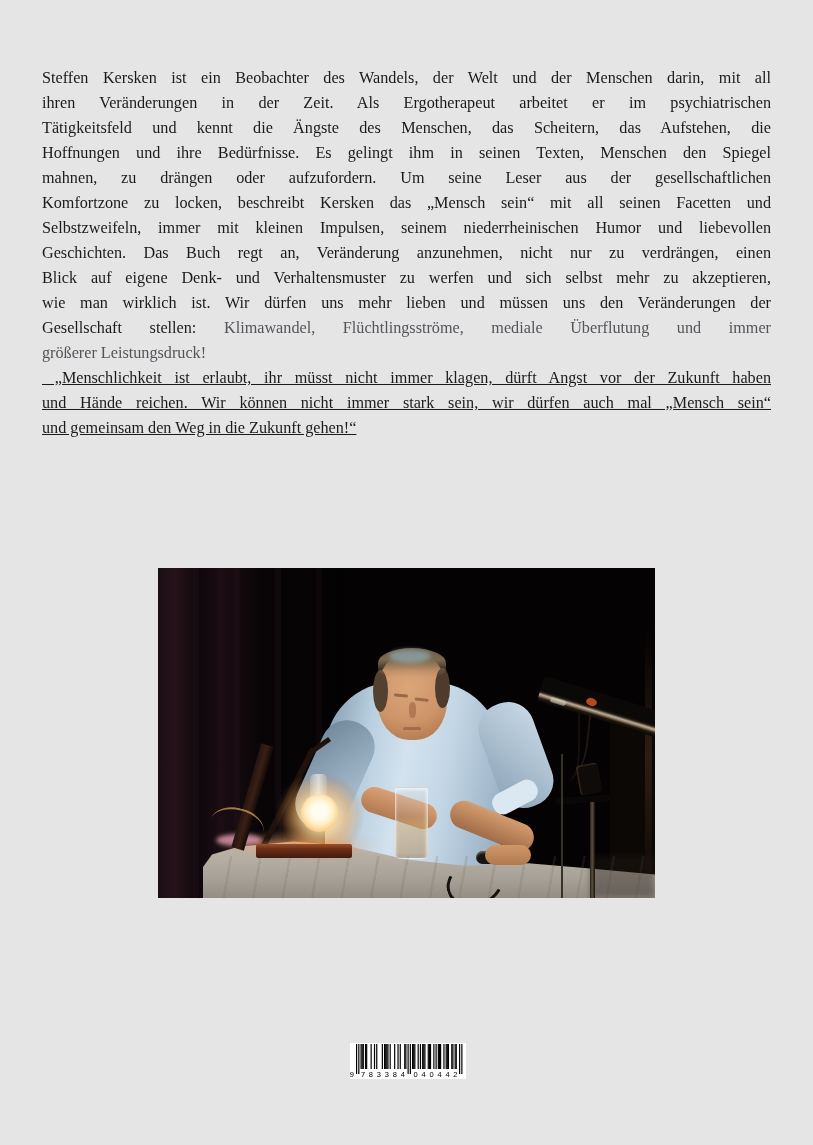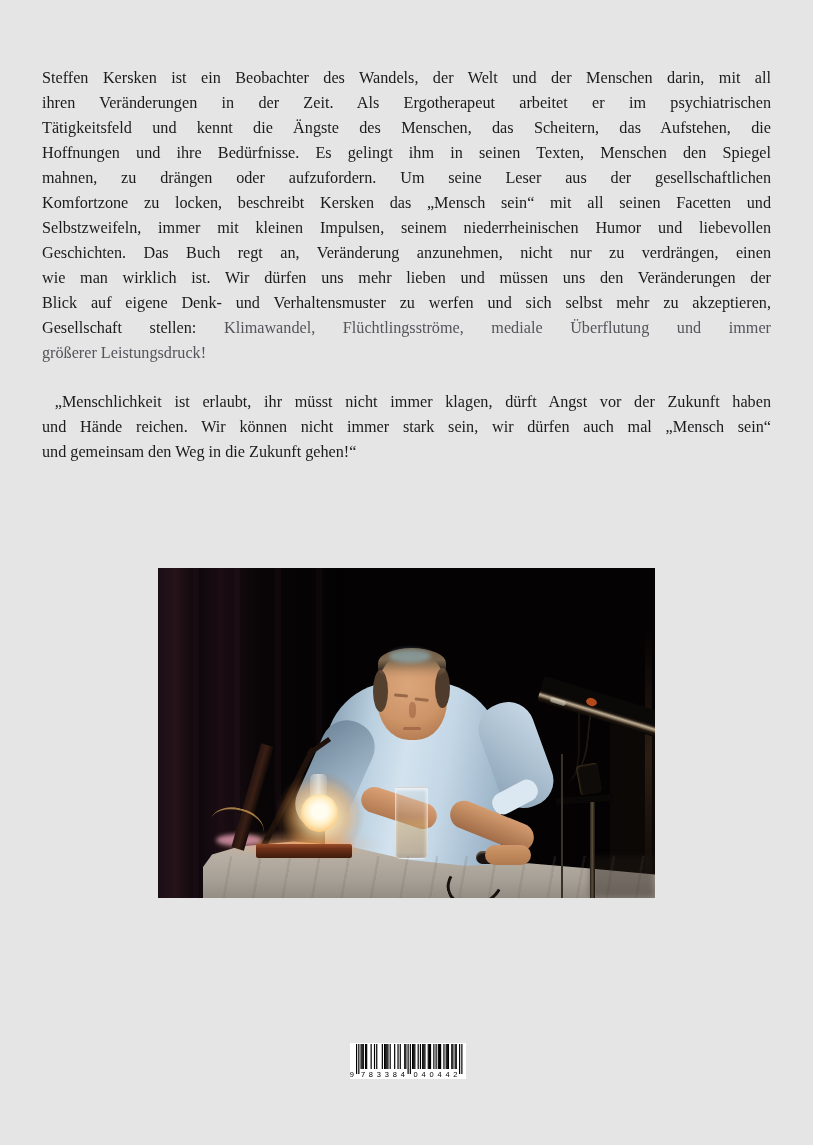--- a/index.html
+++ b/index.html
@@ -6,21 +6,21 @@
   .page{position:relative;width:813px;height:1145px;background:#e5e5e5;overflow:hidden;
         font-family:"Liberation Serif", serif;}
 
   
   .text-block{position:absolute;left:42px;top:66px;width:729px;
               font-size:16.2px;line-height:25px;color:#1b1b1d;}
   .line{height:25px;white-space:normal;}
   .j{text-align:justify;text-align-last:justify;}
   .l{text-align:center;text-align-last:left;}
   .muted{color:#54545b;}
-  .para2{margin-top:24px;}
+  .para2{text-decoration:underline;}
 
   
   .photo{position:absolute;left:158px;top:568px;width:497px;height:330px;
          background:#040203;overflow:hidden;}
   .photo div{position:absolute;}
   .ph-curtain{left:0;top:0;width:185px;height:330px;
       background:linear-gradient(90deg,#1a0e15 0%,#261319 9%,#0e070b 22%,#1b0d13 34%,#090507 55%,#030203 100%);}
   .ph-folds{left:0;top:0;width:185px;height:330px;opacity:.5;
       background:repeating-linear-gradient(90deg,transparent 0 34px,rgba(95,50,72,.18) 36px 41px);}
   .ph-panel-right{left:452px;top:150px;width:45px;height:180px;background:#0c0806;}
@@ -125,22 +125,22 @@
   <div class="text-block">
     <div class="para">
       <div class="line j">Steffen Kersken ist ein Beobachter des Wandels, der Welt und der Menschen darin, mit all</div>
       <div class="line j">ihren Veränderungen in der Zeit. Als Ergotherapeut arbeitet er im psychiatrischen</div>
       <div class="line j">Tätigkeitsfeld und kennt die Ängste des Menschen, das Scheitern, das Aufstehen, die</div>
       <div class="line j">Hoffnungen und ihre Bedürfnisse. Es gelingt ihm in seinen Texten, Menschen den Spiegel</div>
       <div class="line j">mahnen, zu drängen oder aufzufordern. Um seine Leser aus der gesellschaftlichen</div>
       <div class="line j">Komfortzone zu locken, beschreibt Kersken das „Mensch sein“ mit all seinen Facetten und</div>
       <div class="line j">Selbstzweifeln, immer mit kleinen Impulsen, seinem niederrheinischen Humor und liebevollen</div>
       <div class="line j">Geschichten. Das Buch regt an, Veränderung anzunehmen, nicht nur zu verdrängen, einen</div>
+      <div class="line j">Blick auf eigene Denk- und Verhaltensmuster zu werfen und sich selbst mehr zu akzeptieren,</div>
       <div class="line j">wie man wirklich ist. Wir dürfen uns mehr lieben und müssen uns den Veränderungen der</div>
-      <div class="line j">Blick auf eigene Denk- und Verhaltensmuster zu werfen und sich selbst mehr zu akzeptieren,</div>
       <div class="line j"><span>Gesellschaft stellen:</span><span class="muted"> Klimawandel, Flüchtlingsströme, mediale Überflutung und immer</span></div>
       <div class="line l muted">größerer Leistungsdruck!</div>
     </div>
     <div class="para para2">
       <div class="line j">&nbsp;„Menschlichkeit ist erlaubt, ihr müsst nicht immer klagen, dürft Angst vor der Zukunft haben</div>
       <div class="line j">und Hände reichen. Wir können nicht immer stark sein, wir dürfen auch mal „Mensch sein“</div>
       <div class="line l">und gemeinsam den Weg in die Zukunft gehen!“</div>
     </div>
   </div>
 

